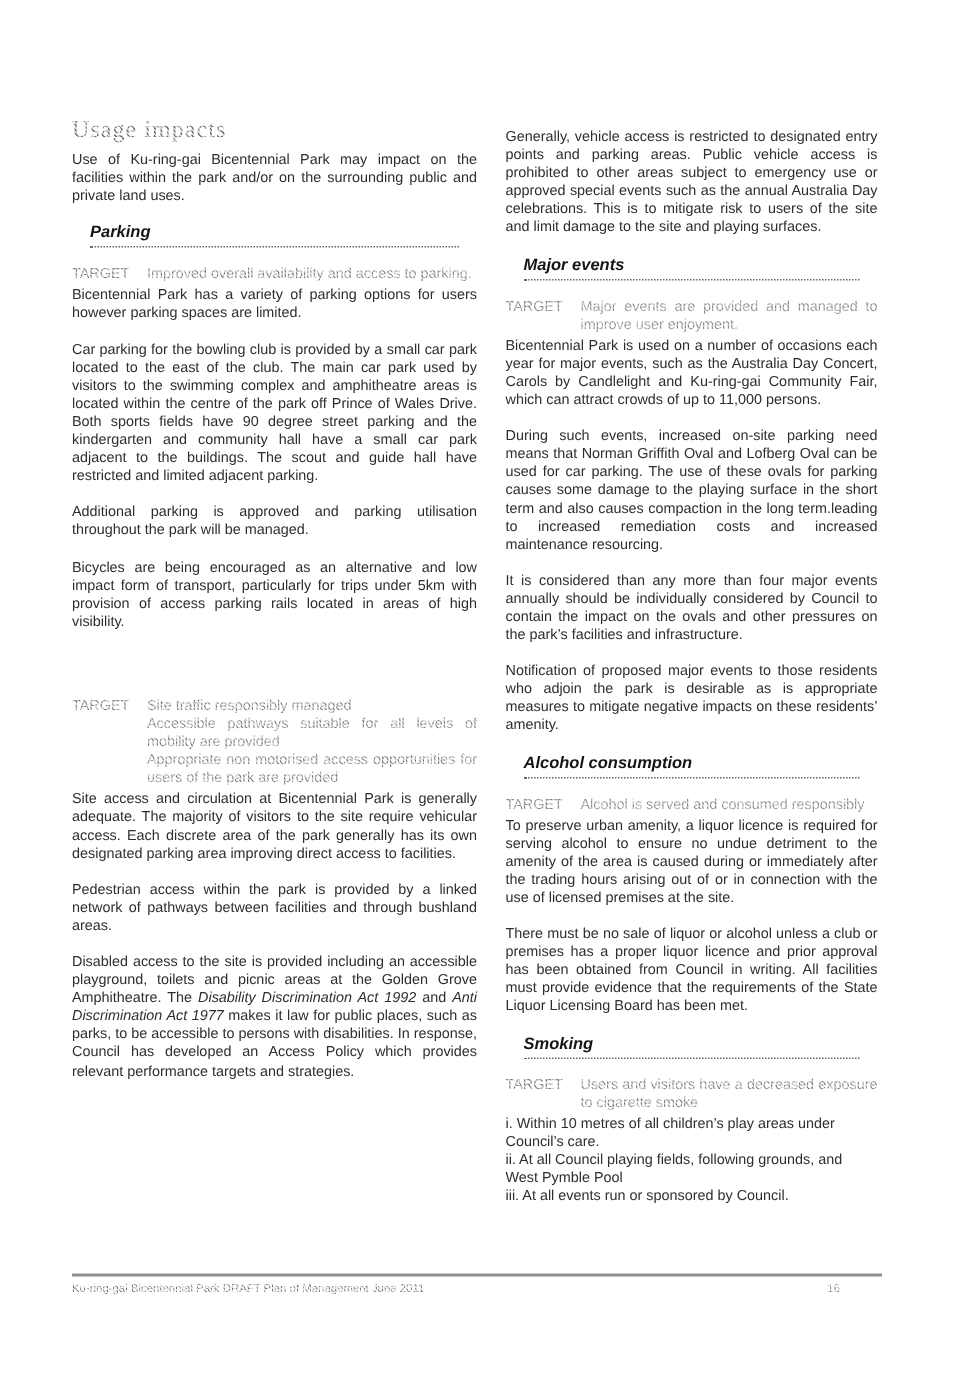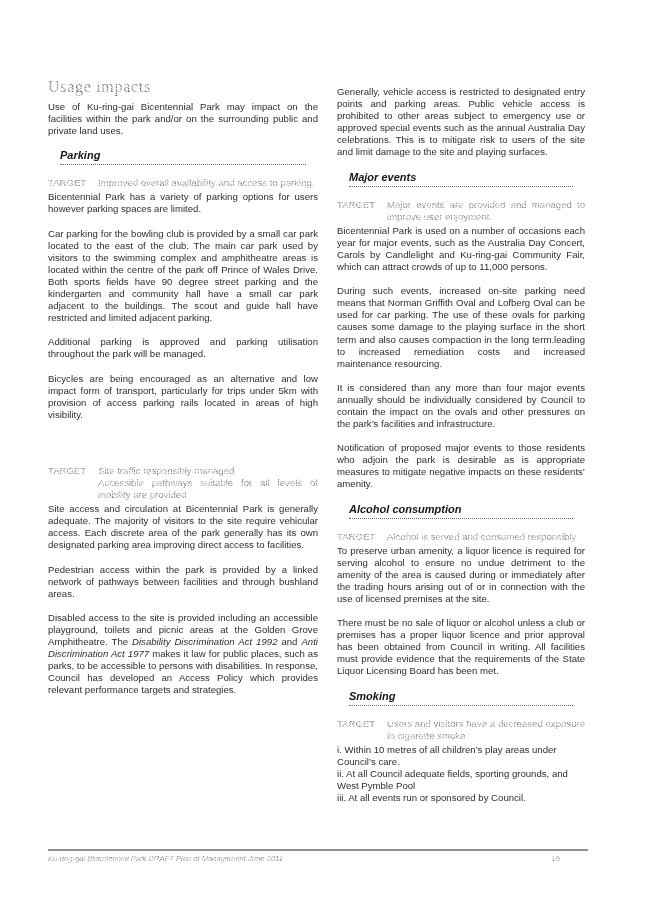--- a/index.html
+++ b/index.html
@@ -90,21 +90,21 @@
     position: absolute;
     left: 48px;
     top: 849px;
     width: 540px;
     border-top: 2.5px solid #909093;
     padding-top: 3px;
     display: flex;
     justify-content: space-between;
     align-items: flex-start;
   }
-  .footer-text { font-size: 7.6px; font-style: italic; }
+  .footer-text { font-size: 7.6px; }
   .footer-page { font-size: 7.6px; margin-right: 28px; }
 
   em { font-style: italic; }
 </style>
 </head>
 <body>
 
 <div class="page">
 
   <div class="col col-left">
@@ -127,20 +127,21 @@
       <p class="body-p">Additional parking is approved and parking utilisation throughout the park will be managed.</p>
       <p class="body-p">Bicycles are being encouraged as an alternative and low impact form of transport, particularly for trips under 5km with provision of access parking rails located in areas of high visibility.</p>
     </section>
 
     <section class="doc-section gap-large">
       <div class="target draft">
         <span class="target-label">TARGET</span>
         <div class="target-desc">
           <div>Site traffic responsibly managed</div>
           <div>Accessible pathways suitable for all levels of mobility are provided</div>
+          <div>Appropriate non motorised access opportunities for users of the park are provided</div>
         </div>
       </div>
       <p class="body-p">Site access and circulation at Bicentennial Park is generally adequate. The majority of visitors to the site require vehicular access. Each discrete area of the park generally has its own designated parking area improving direct access to facilities.</p>
       <p class="body-p">Pedestrian access within the park is provided by a linked network of pathways between facilities and through bushland areas.</p>
       <p class="body-p"><span>Disabled access to the site is provided including an accessible playground, toilets and picnic areas at the Golden Grove Amphitheatre. The </span><em>Disability Discrimination Act 1992</em><span> and </span><em>Anti Discrimination Act 1977</em><span> makes it law for public places, such as parks, to be accessible to persons with disabilities. In response, Council has developed an Access Policy which provides relevant performance targets and strategies.</span></p>
     </section>
 
   </div>
 
   <div class="col col-right">
@@ -175,21 +176,21 @@
 
     <section class="doc-section">
       <h2 class="section-heading">Smoking</h2>
       <div class="target draft">
         <span class="target-label">TARGET</span>
         <div class="target-desc">
           <div>Users and visitors have a decreased exposure to cigarette smoke</div>
         </div>
       </div>
       <div class="policy-line">i. Within 10 metres of all children’s play areas under Council’s care.</div>
-      <div class="policy-line">ii. At all Council adequate fields, sporting grounds, and West Pymble Pool</div>
+      <div class="policy-line">ii. At all Council playing fields, following grounds, and West Pymble Pool</div>
       <div class="policy-line">iii. At all events run or sponsored by Council.</div>
     </section>
 
   </div>
 
   <div class="footer">
     <span class="footer-text draft">Ku-ring-gai Bicentennial Park DRAFT Plan of Management June 2011</span>
     <span class="footer-page draft">16</span>
   </div>
 

